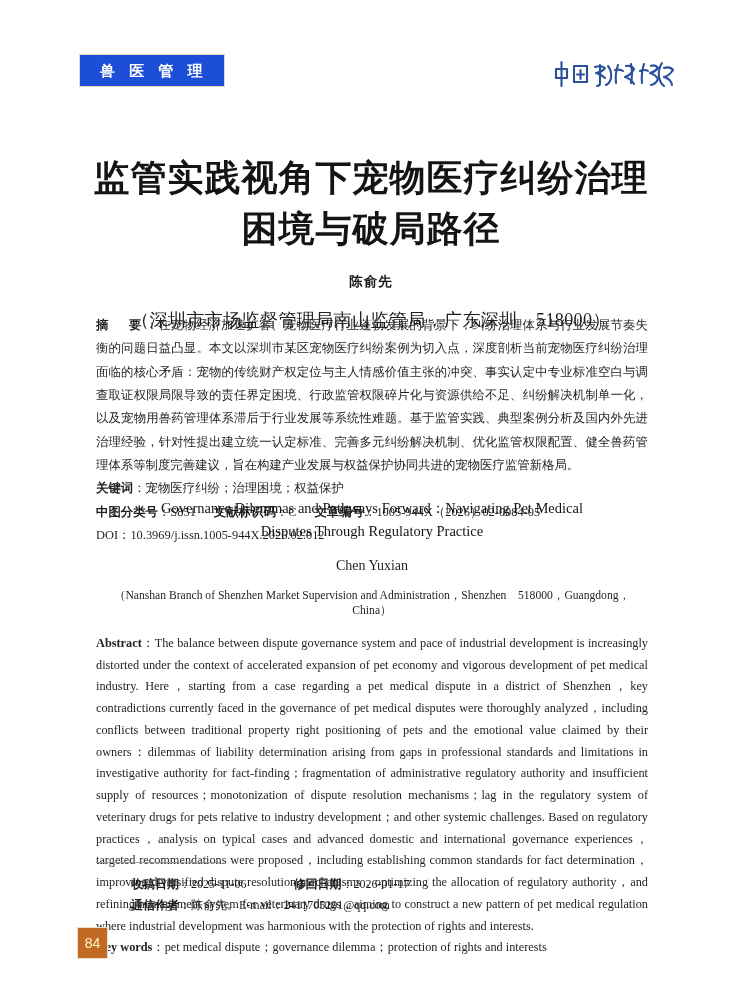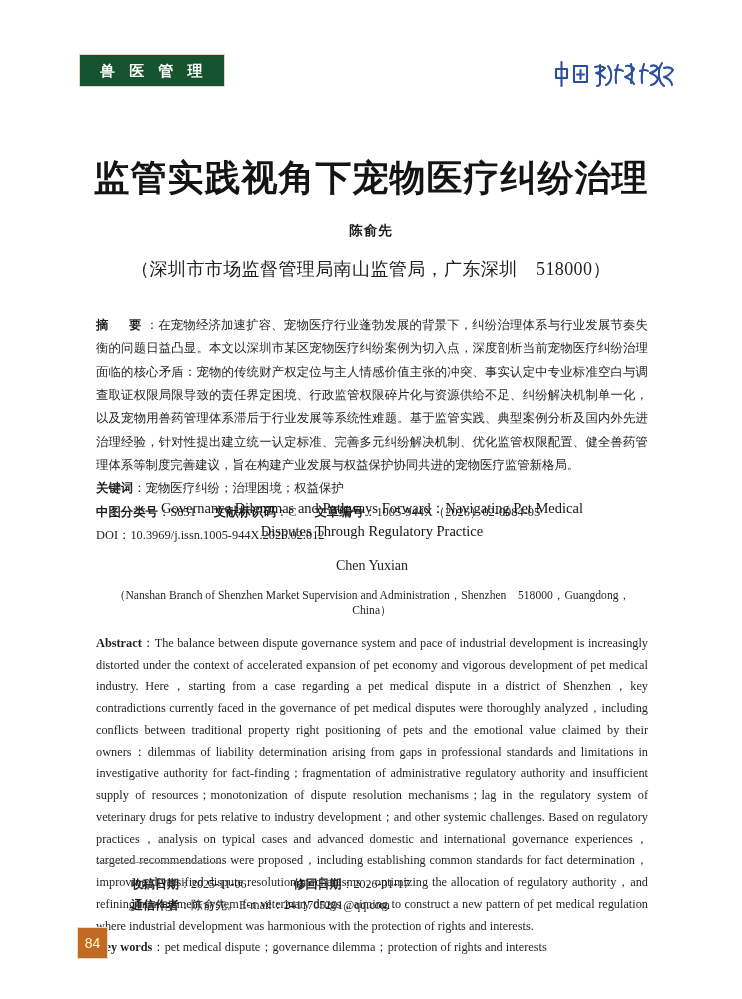--- a/index.html
+++ b/index.html
@@ -27,21 +27,21 @@
     position: absolute;
     top: 55px;
     left: 0;
     right: 0;
     height: 46px;
   }
   .section-badge {
     position: absolute;
     left: 80px;
     top: 0;
-    background: #14532d;
+    background: #1d4ed8;
     color: #ffffff;
     font-family: "Liberation Sans", "DejaVu Sans", sans-serif;
     font-weight: bold;
     font-size: 15px;
     letter-spacing: 5px;
     padding: 7px 16px 7px 20px;
     line-height: 1.15;
     box-shadow: 0 0 0 1px #e8d6c4;
   }
   .journal-logo {
@@ -232,20 +232,21 @@
           <path d="M110 6 q-4 6 -3 14 q1 6 5 9"></path>
           <path d="M112 11 q6 -2 9 2 q-4 6 -9 7 q7 2 8 8"></path>
         </g>
       </svg>
     </div>
   </div>
 
   <div class="title-zone">
     <div class="cn-title">
       <div>监管实践视角下宠物医疗纠纷治理</div>
+      <div>困境与破局路径</div>
     </div>
     <div class="cn-author">陈俞先</div>
     <div class="cn-affil">（深圳市市场监督管理局南山监管局，广东深圳　518000）</div>
   </div>
 
   <div class="cn-abstract-zone">
     <div class="cn-abstract">
       <span class="lbl">摘　要</span><span>：在宠物经济加速扩容、宠物医疗行业蓬勃发展的背景下，纠纷治理体系与行业发展节奏失衡的问题日益凸显。本文以深圳市某区宠物医疗纠纷案例为切入点，深度剖析当前宠物医疗纠纷治理面临的核心矛盾：宠物的传统财产权定位与主人情感价值主张的冲突、事实认定中专业标准空白与调查取证权限局限导致的责任界定困境、行政监管权限碎片化与资源供给不足、纠纷解决机制单一化，以及宠物用兽药管理体系滞后于行业发展等系统性难题。基于监管实践、典型案例分析及国内外先进治理经验，针对性提出建立统一认定标准、完善多元纠纷解决机制、优化监管权限配置、健全兽药管理体系等制度完善建议，旨在构建产业发展与权益保护协同共进的宠物医疗监管新格局。</span>
     </div>
 

